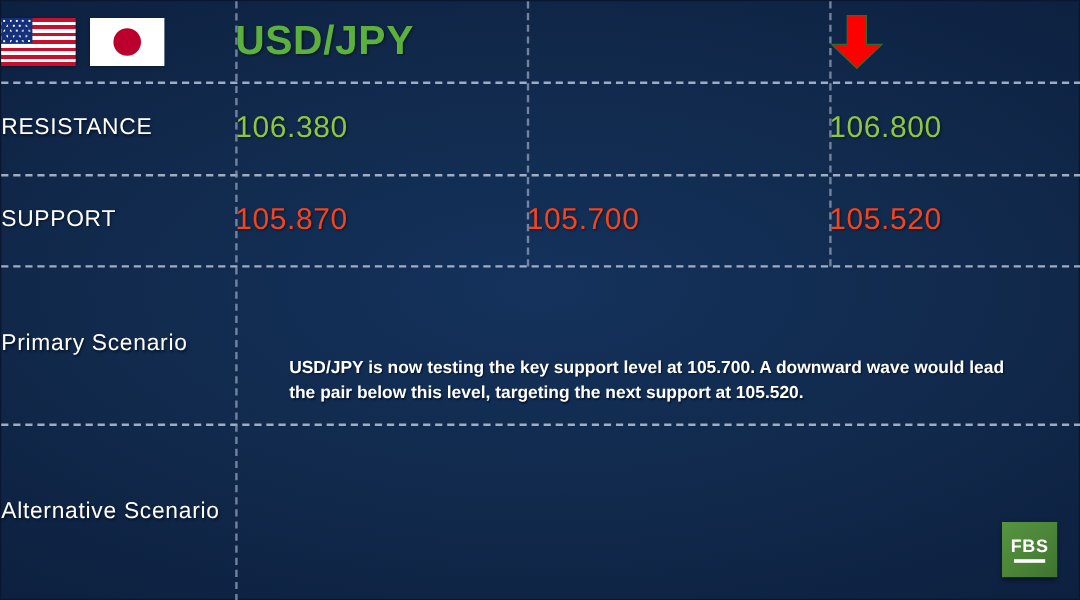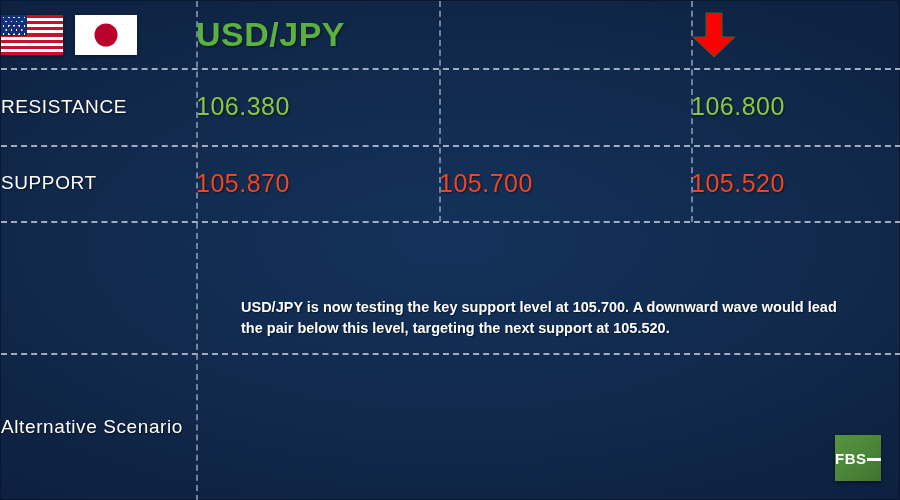--- a/index.html
+++ b/index.html
@@ -120,21 +120,21 @@
     color:#ffffff; font-size:14.5px; font-weight:bold;
     line-height:1.45; text-align:left;
     text-shadow:1px 1px 1px rgba(0,0,0,.5);
   }
 
   
   .fbs-logo {
     position:absolute; right:18px; bottom:18px;
     width:46px; height:46px;
     background:linear-gradient(135deg,#56953f 0%,#4b8438 55%,#3f7230 100%);
-    display:flex; flex-direction:row;
+    display:flex; flex-direction:column;
     align-items:center; justify-content:center;
     box-shadow:0 2px 4px rgba(0,0,0,.45);
   }
   .fbs-logo .fbs-text {
     color:#ffffff; font-size:15px; font-weight:bold;
     letter-spacing:.5px; line-height:1;
   }
   .fbs-logo .fbs-bar {
     width:26px; height:3px; background:#ffffff; margin-top:3px;
   }
@@ -189,20 +189,23 @@
   <div class="cell" style="left:195px; top:144px; width:243px; height:76px;">
     <span class="num support">105.870</span>
   </div>
   <div class="cell" style="left:438px; top:144px; width:252px; height:76px;">
     <span class="num support">105.700</span>
   </div>
   <div class="cell" style="left:690px; top:144px; width:210px; height:76px;">
     <span class="num support">105.520</span>
   </div>
 
+  <div class="cell" style="left:0; top:220px; width:195px; height:132px;">
+    <span class="row-label scenario">Primary Scenario</span>
+  </div>
   <div class="scenario-text" style="left:240px; top:248px; width:620px;margin-top:48px;">USD/JPY is now testing the key support level at 105.700. A downward wave would lead the pair below this level, targeting the next support at 105.520.</div>
 
   <div class="cell" style="left:0; top:352px; width:195px; height:148px;">
     <span class="row-label scenario" style="white-space:pre-line;">Alternative Scenario</span>
   </div>
 
   <div class="fbs-logo">
     <span class="fbs-text">FBS</span>
     <span class="fbs-bar"></span>
   </div>

